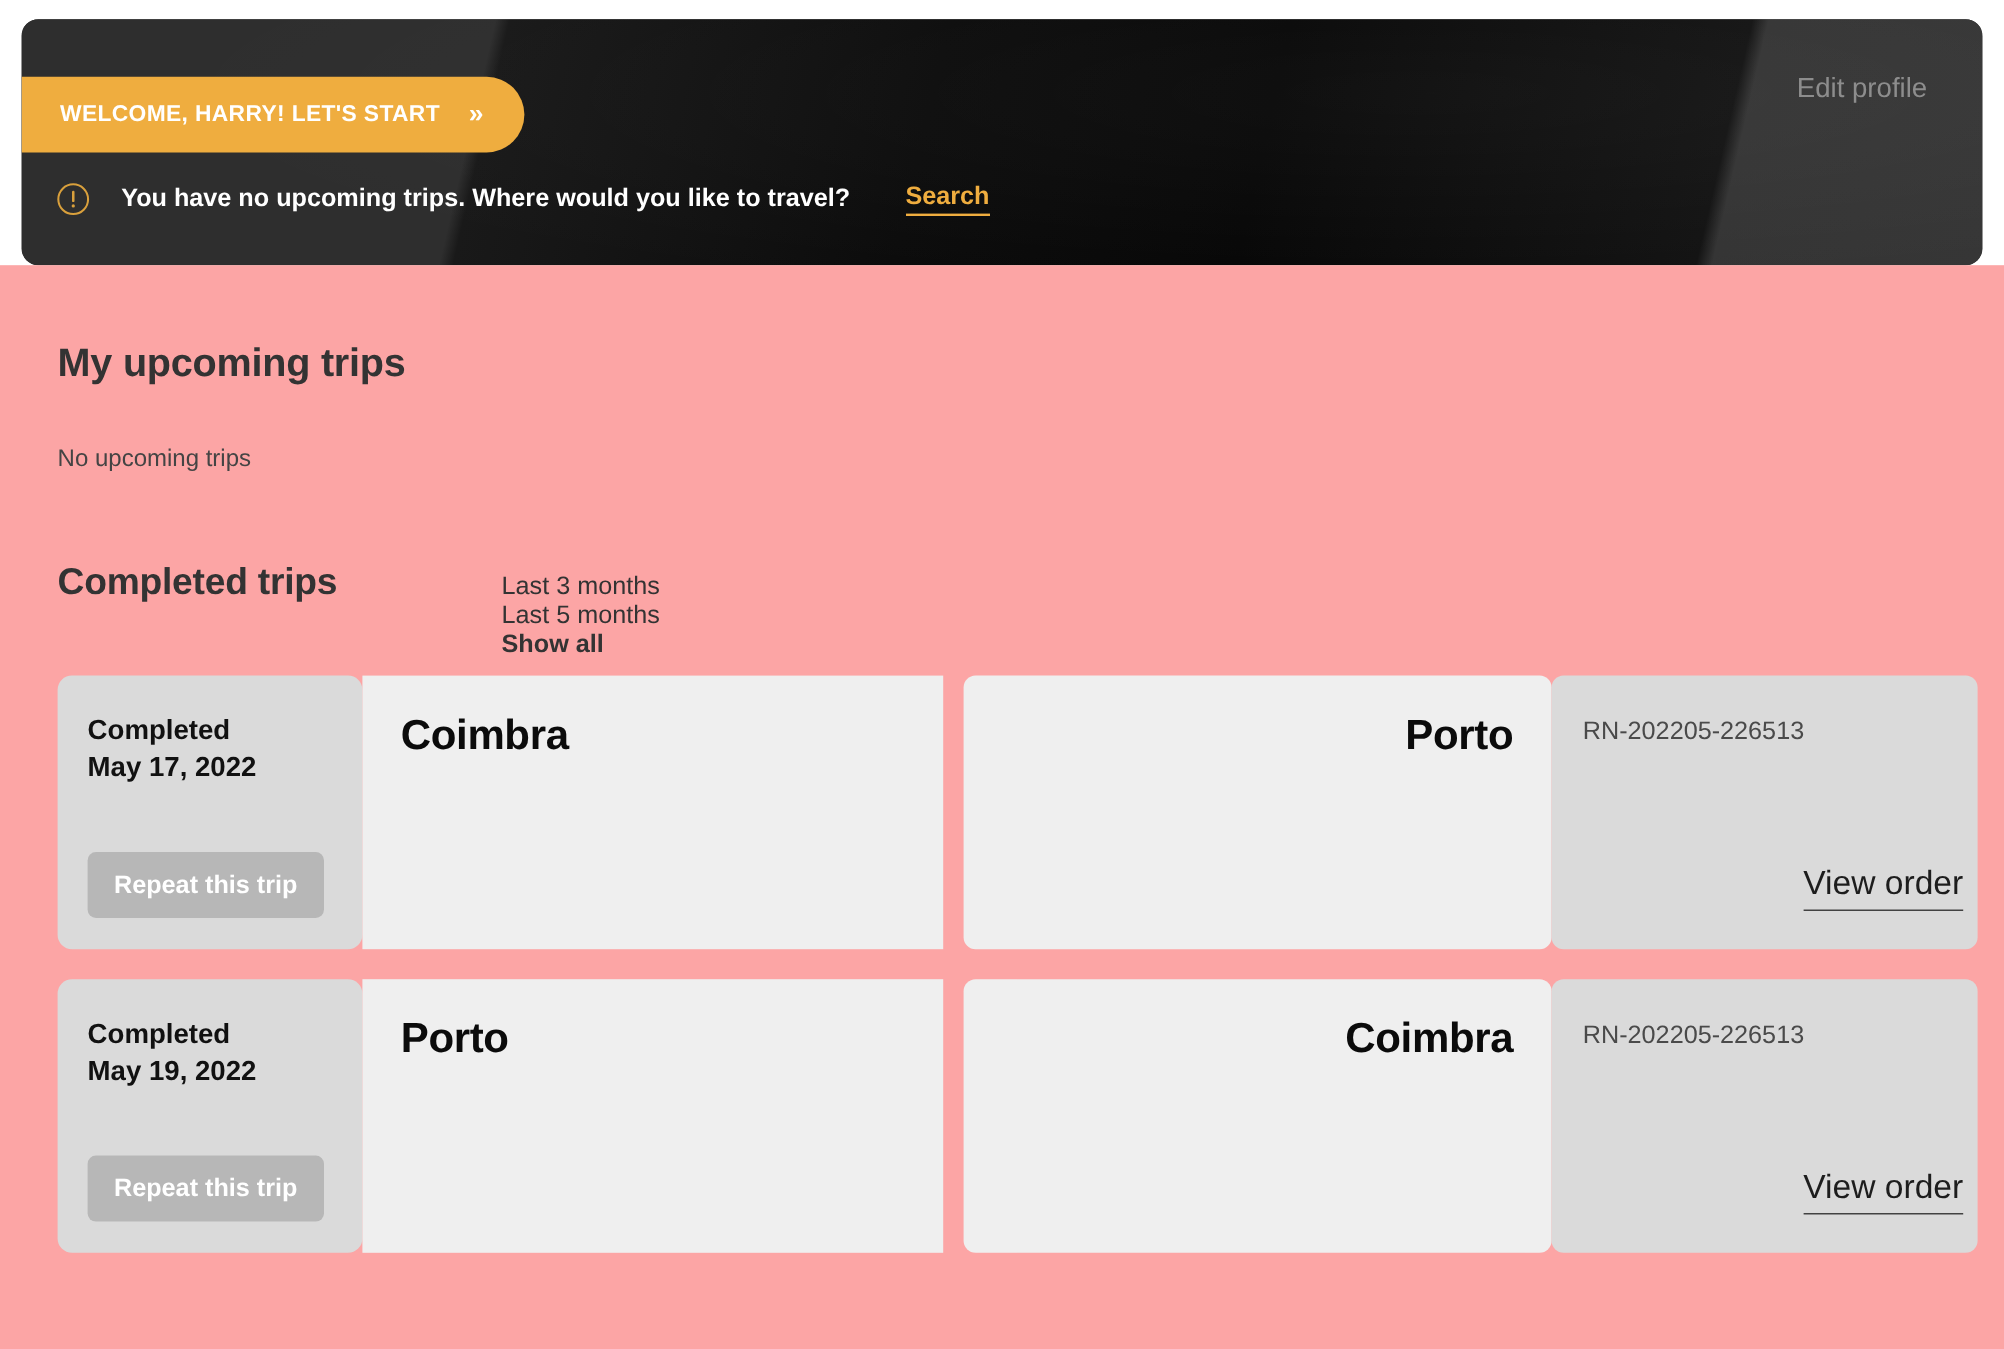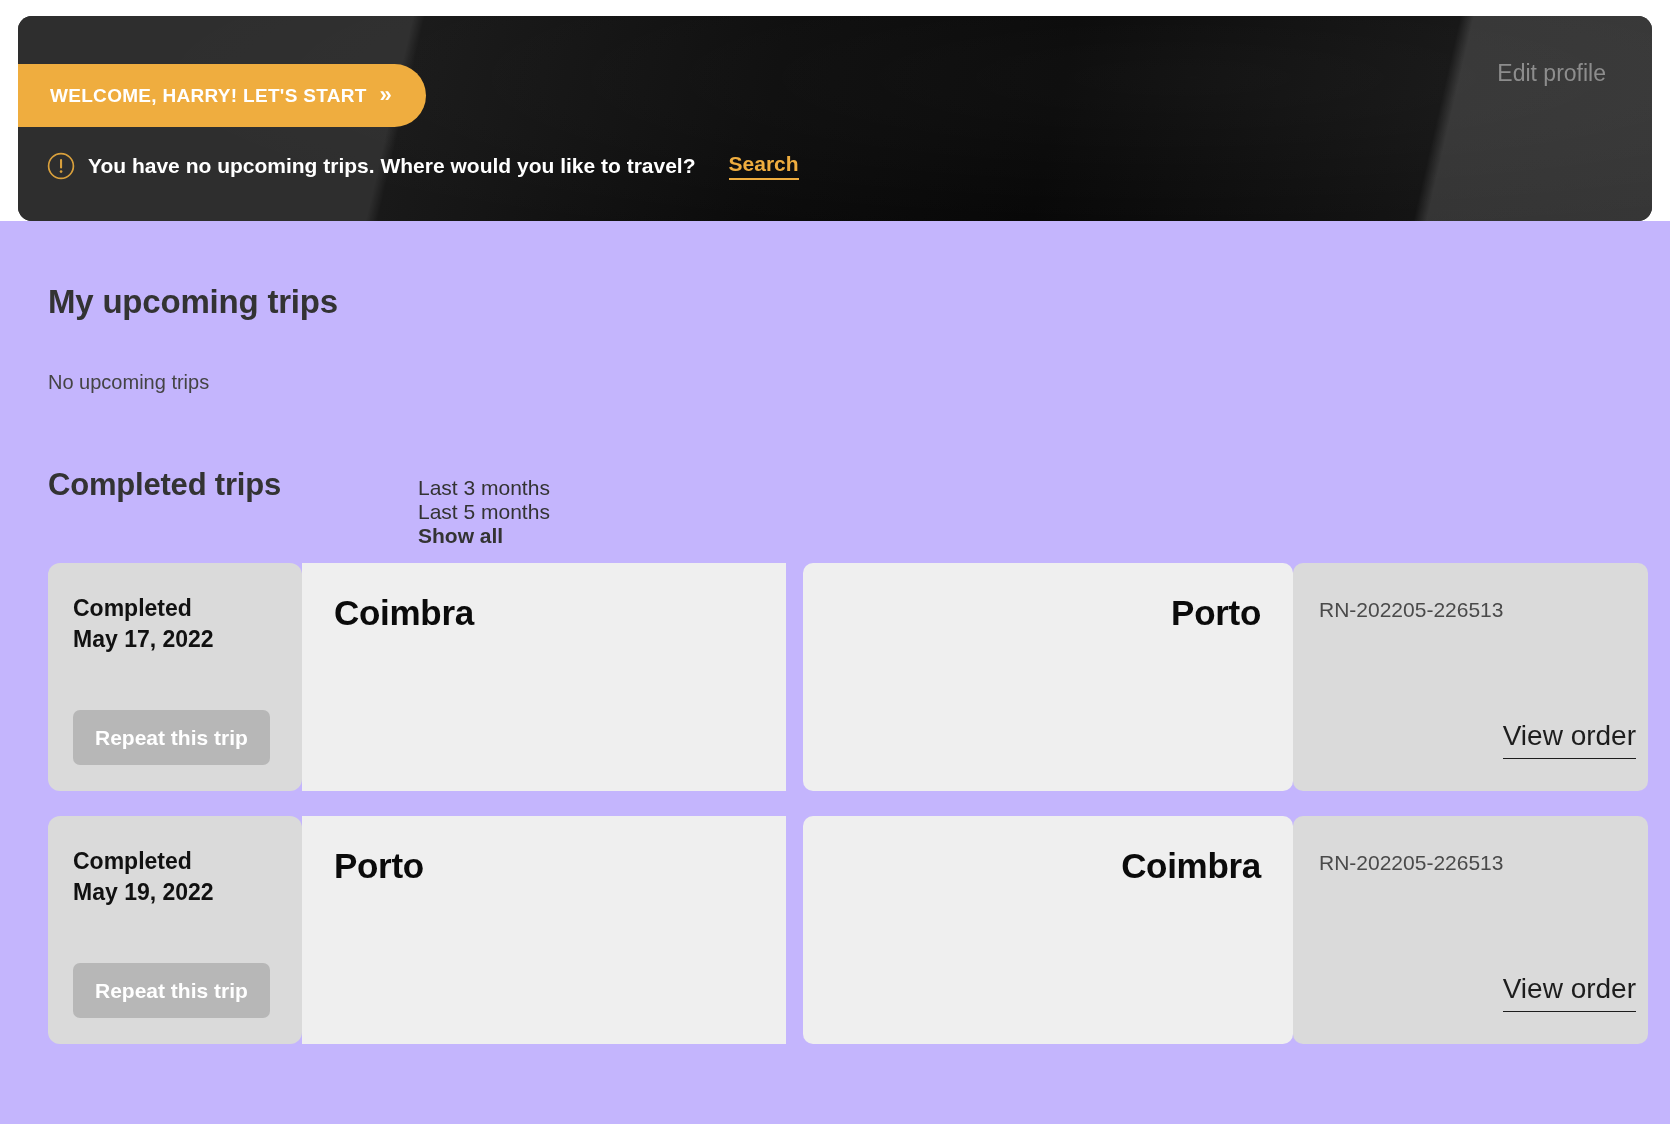--- a/index.html
+++ b/index.html
@@ -57,21 +57,21 @@
   }
 
   .welcome-btn {
     position: absolute;
     left: 0px;
     top: 48px;
     height: 63px;
     padding: 0 34px 0 32px;
     display: flex;
     align-items: center;
-    gap: 13px;
+    gap: 24px;
     background: #efad3f;
     border: none;
     border-top-right-radius: 34px;
     border-bottom-right-radius: 34px;
     border-top-left-radius: 0;
     border-bottom-left-radius: 0;
     cursor: pointer;
     box-sizing: border-box;
   }
   .welcome-btn .wtext {
@@ -102,21 +102,21 @@
     font-family: inherit;
     padding: 4px;
   }
 
   .alert-row {
     position: absolute;
     left: 29px;
     top: 136px;
     display: flex;
     align-items: center;
-    gap: 13px;
+    gap: 26px;
   }
   .alert-icon {
     width: 28px;
     height: 28px;
     flex: 0 0 28px;
     position: relative;
   }
   .alert-icon svg { display: block; }
   .alert-text {
     color: #ffffff;
@@ -135,21 +135,21 @@
     cursor: pointer;
   }
 
   
   .content {
     position: absolute;
     left: 0;
     top: 221px;
     width: 1670px;
     bottom: 0;
-    background: #c4b5fd;
+    background: #fca5a5;
   }
 
   .h-upcoming {
     position: absolute;
     left: 48px;
     top: 62px;
     margin: 0;
     font-size: 33px;
     font-weight: bold;
     color: #333333;

